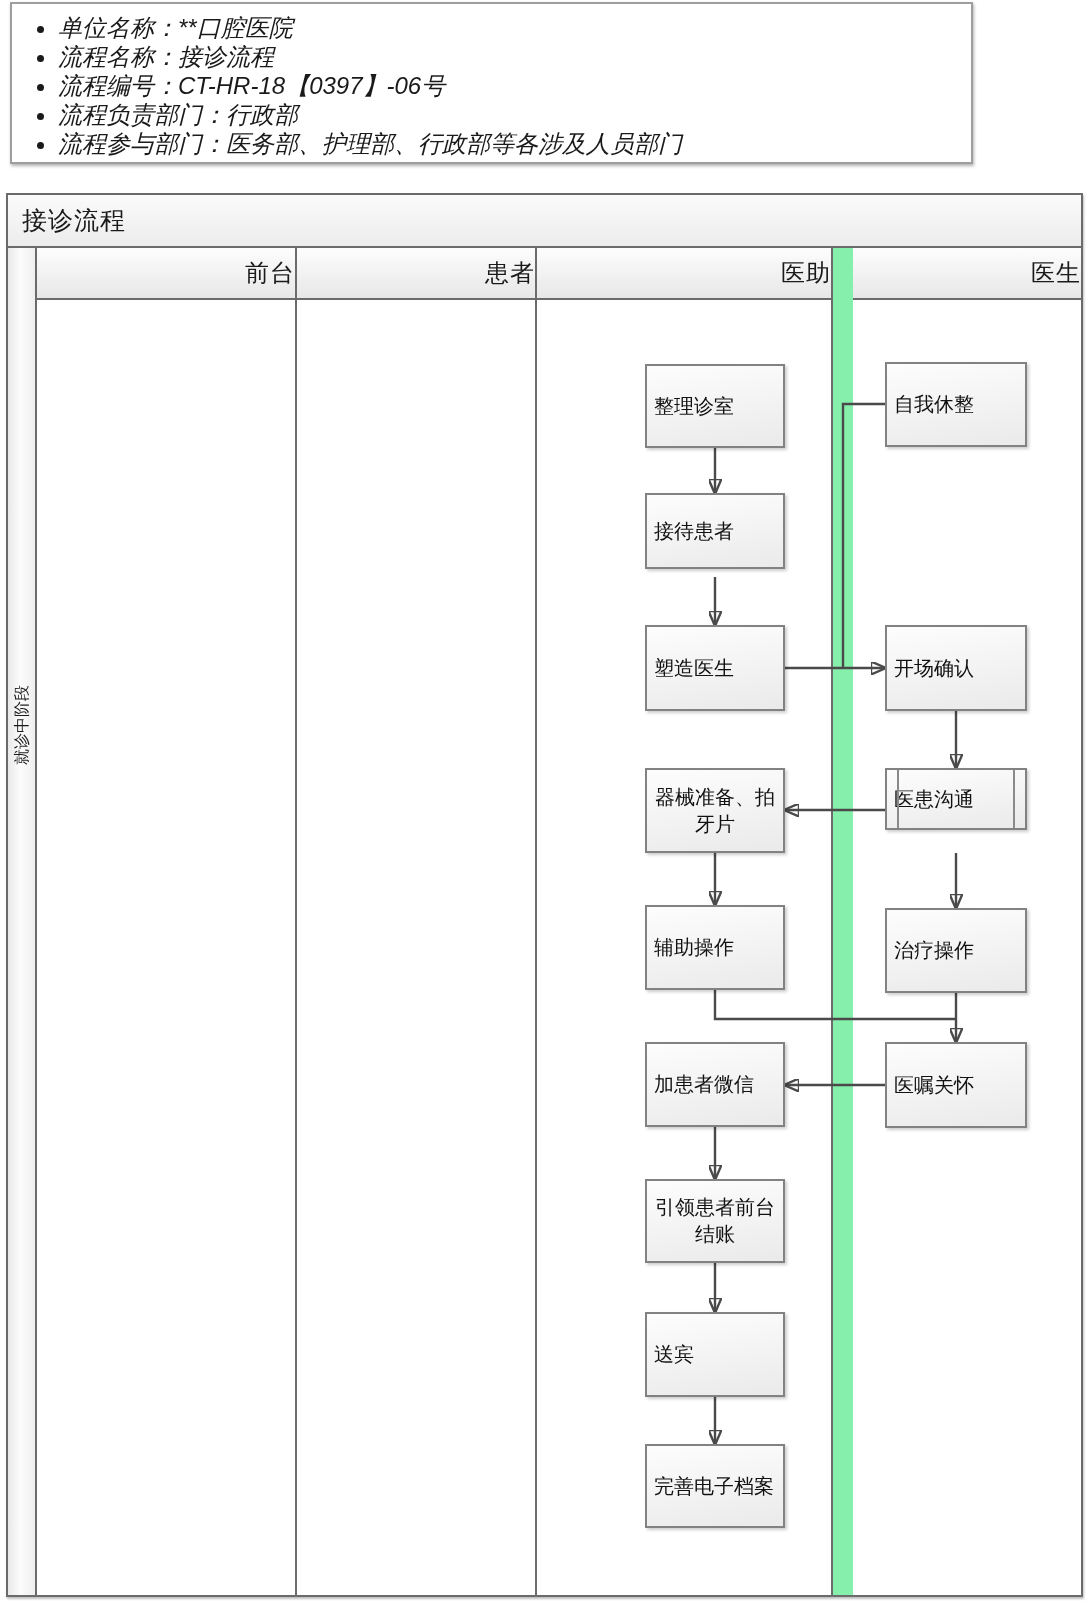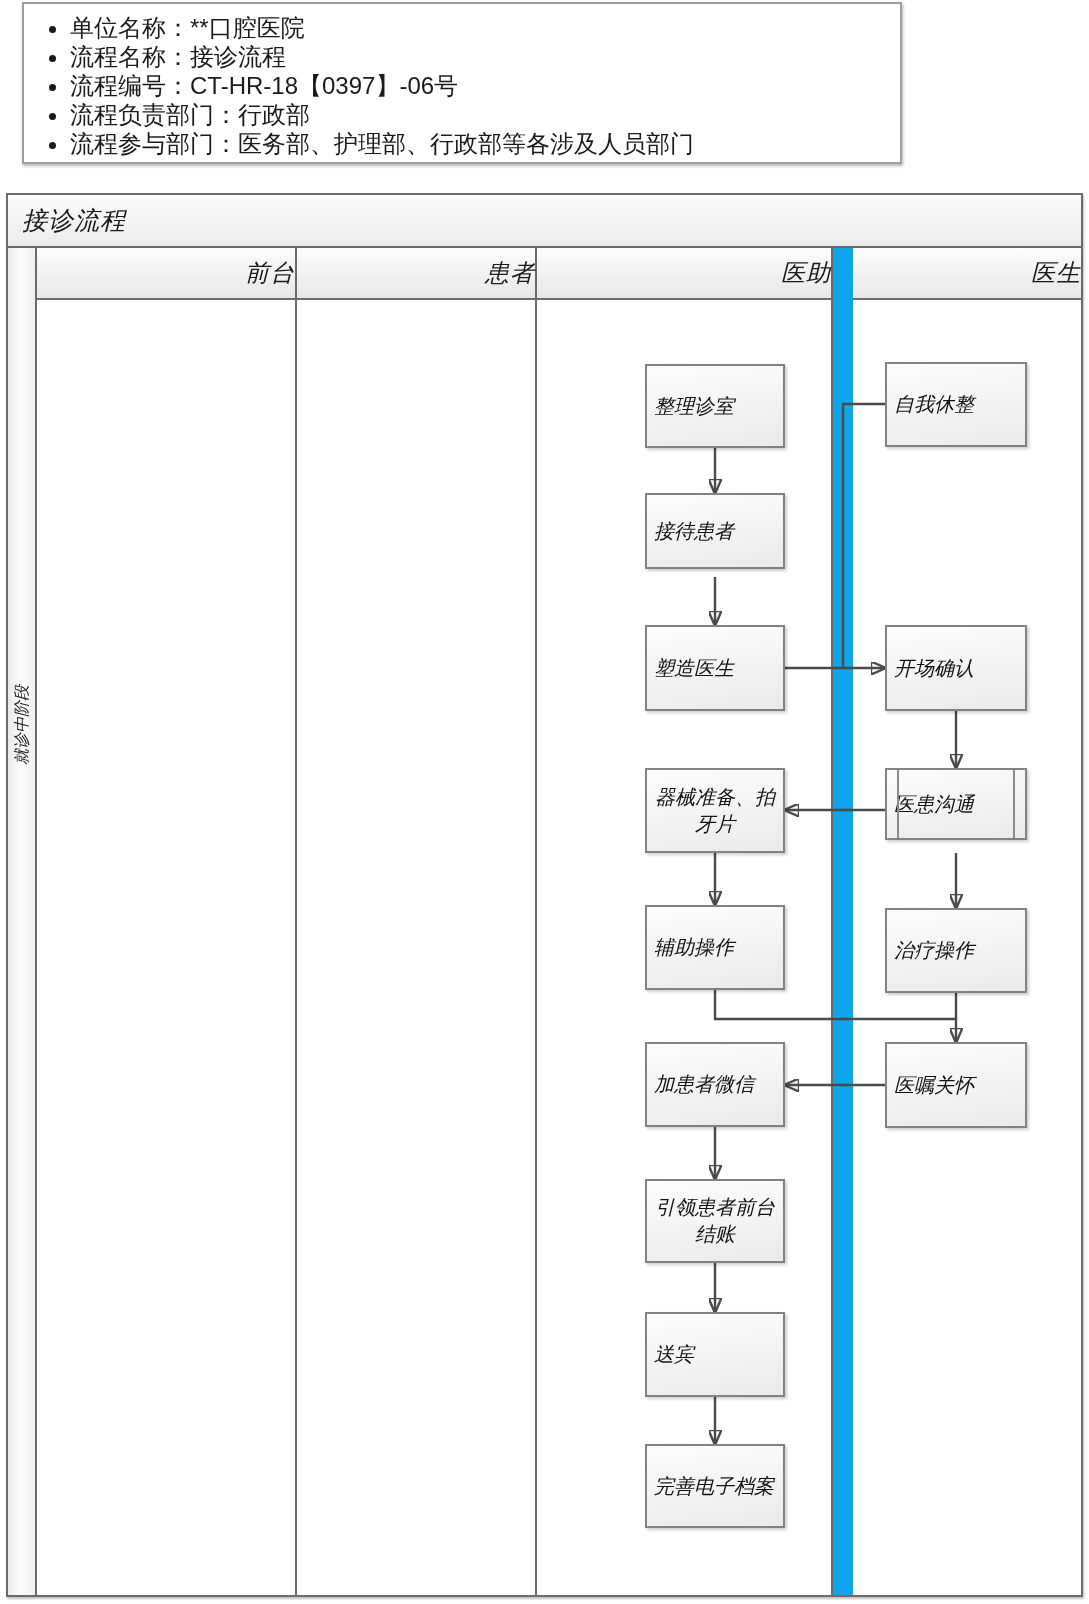--- a/index.html
+++ b/index.html
@@ -6,36 +6,36 @@
   html,body { background:#ffffff; }
   body {
     width:1089px; height:1604px; position:relative;
     font-family:"Liberation Sans","DejaVu Sans",sans-serif;
     color:#1a1a1a;
   }
   .page { position:absolute; inset:0; }
 
   
   .info-panel {
-    position:absolute; left:22px; top:2px; width:880px; height:162px;
+    position:absolute; left:10px; top:2px; width:963px; height:162px;
     background:#ffffff;
     border:2px solid #9e9e9e;
     box-shadow:1px 2px 3px rgba(0,0,0,.30);
+    font-style:italic;
   }
   .info-panel ul { list-style:disc; padding:9px 10px 0 46px; }
   .info-panel li {
     font-size:24px; line-height:29px; white-space:nowrap;
   }
 
   
   .chart-panel {
     position:absolute; left:6px; top:193px; width:1077px; height:1404px;
-    border:2px solid #6b6b6b; background:#0ea5e9;
+    border:2px solid #6b6b6b; background:#86efac;
     box-shadow:1px 2px 2px rgba(0,0,0,.25);
-    font-style:italic;
   }
   .chart-title {
     height:53px; line-height:51px; padding-left:14px;
     font-size:25px; letter-spacing:1px;
     background:linear-gradient(#fbfbfb,#ececec);
     border-bottom:2px solid #6b6b6b;
   }
   .chart-grid {
     position:relative; display:flex; height:1347px; width:100%;
   }
@@ -191,21 +191,21 @@
       <div class="node" style="left:637px;top:1196px;height:84px">
         <span>完善电子档案</span>
       </div>
 
       <div class="node" style="left:877px;top:114px;height:85px;width:142px">
         <span>自我休整</span>
       </div>
       <div class="node" style="left:877px;top:377px;height:86px;width:142px">
         <span>开场确认</span>
       </div>
-      <div class="node subroutine" style="left:877px;top:520px;height:72px;width:142px">
+      <div class="node subroutine" style="left:877px;top:520px;height:62px;width:142px">
         <span>医患沟通</span>
       </div>
       <div class="node" style="left:877px;top:660px;height:85px;width:142px">
         <span>治疗操作</span>
       </div>
       <div class="node" style="left:877px;top:794px;height:86px;width:142px">
         <span>医嘱关怀</span>
       </div>
 
     </div>

